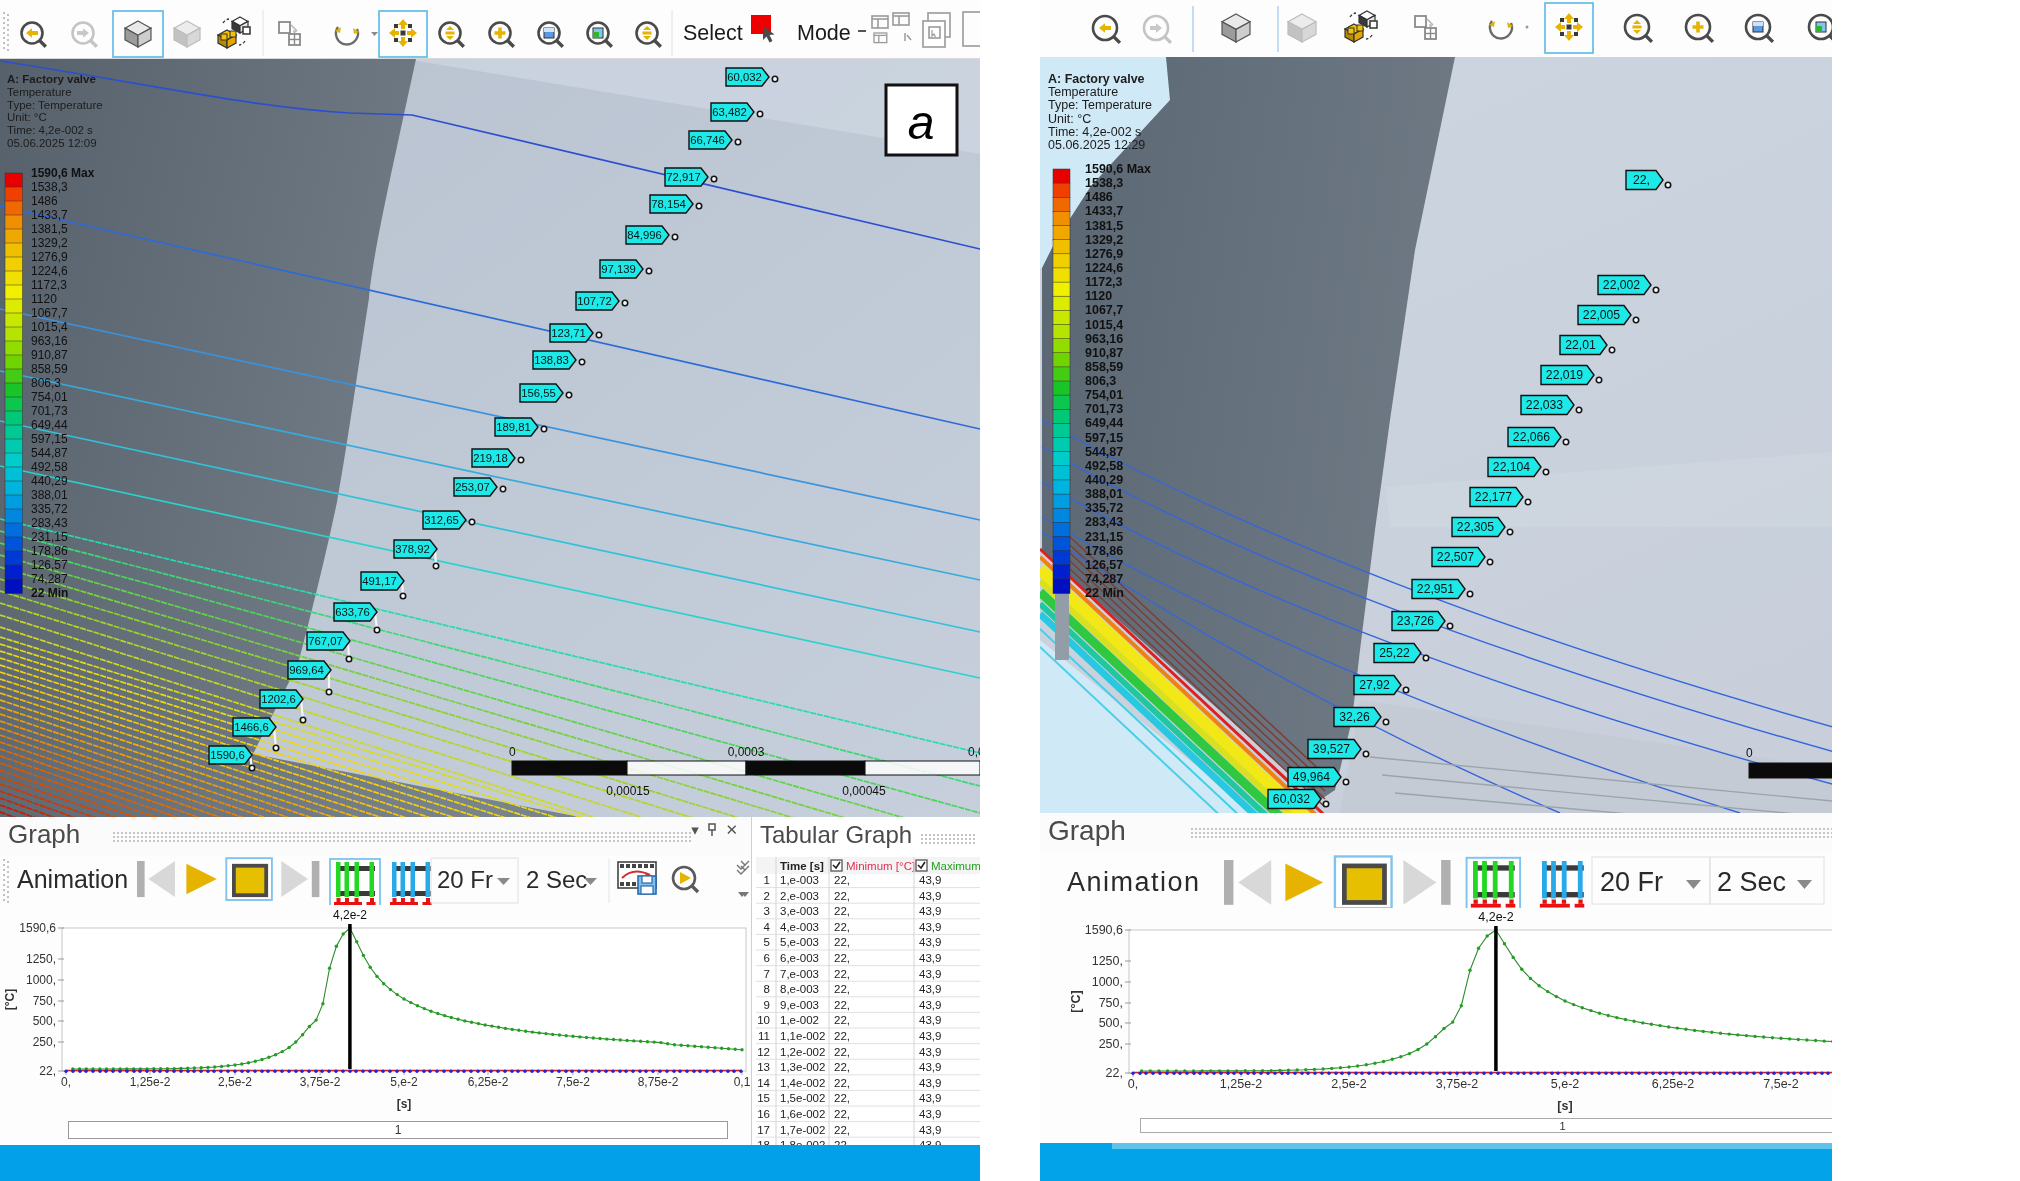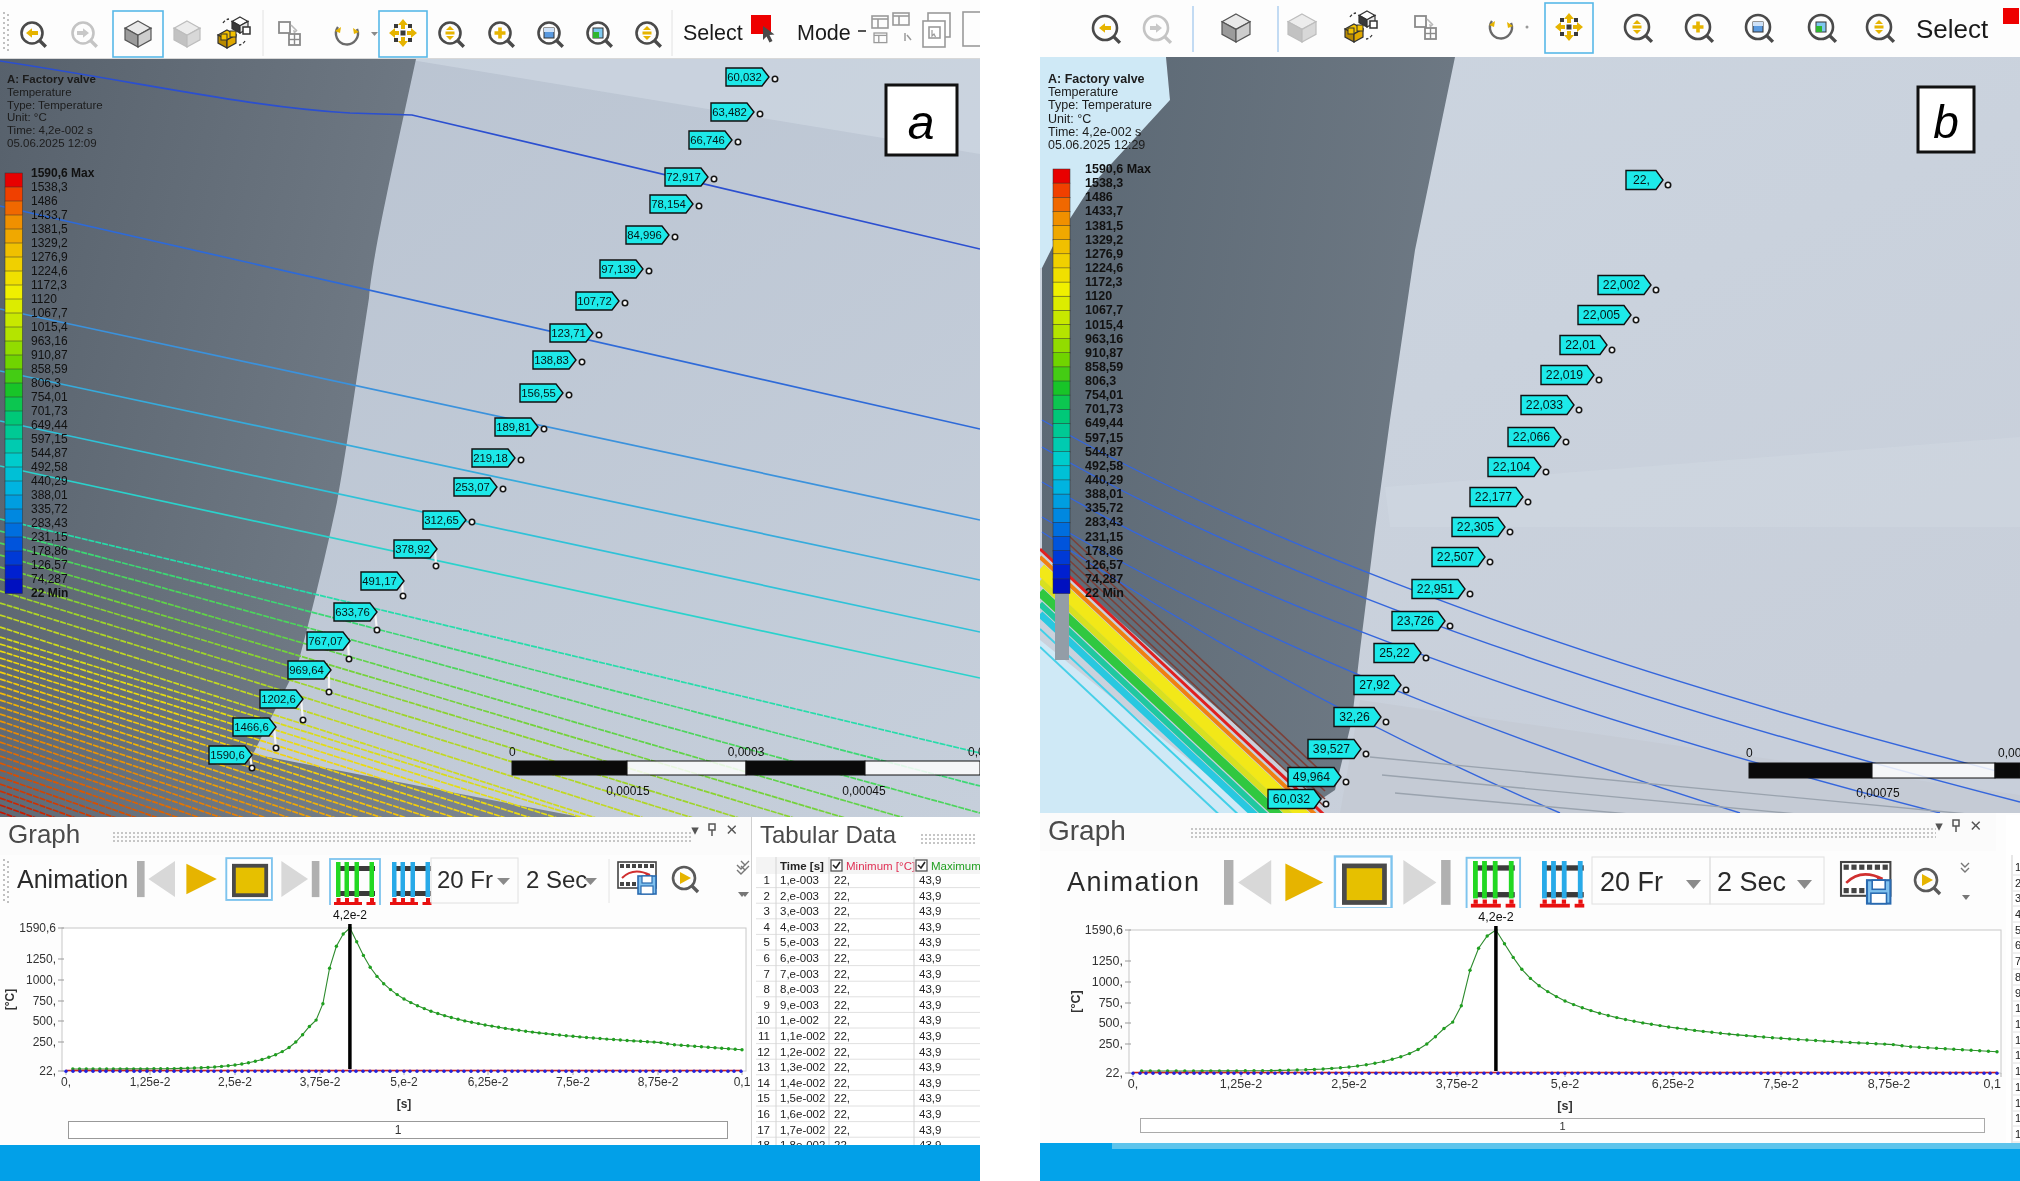--- a/index.html
+++ b/index.html
@@ -1,12 +1,12 @@
 <!DOCTYPE html>
-<html><head><meta charset="utf-8"><style>html,body{margin:0;padding:0;background:#fff;}*{box-sizing:border-box;} text{font-family:"Liberation Sans",sans-serif;}#root{position:relative;width:2020px;height:1181px;overflow:hidden;background:#fff;font-family:"Liberation Sans",sans-serif;}.panel{position:absolute;top:0;height:1181px;overflow:hidden;}</style></head><body>
+<html><head><meta charset="utf-8"><style>html,body{margin:0;padding:0;background:#fff;}*{box-sizing:border-box;} text{font-family:"Liberation Sans",sans-serif;}#root{position:relative;width:1832px;height:1181px;overflow:hidden;background:#fff;font-family:"Liberation Sans",sans-serif;}.panel{position:absolute;top:0;height:1181px;overflow:hidden;}</style></head><body>
 <div id="root">
     <div class="panel" style="left:0;width:980px;">
       <svg width="980" height="59" viewBox="0 0 980 59" style="position:absolute;left:0;top:0" font-family="Liberation Sans, sans-serif">
         <rect width="980" height="59" fill="#fdfdfd"></rect>
         <line x1="0" y1="58.5" x2="980" y2="58.5" stroke="#d8d8d8"></line>
         <rect x="3" y="12" width="2" height="2" fill="#c0c0c0"></rect>
         <rect x="7" y="14" width="2" height="2" fill="#c0c0c0"></rect>
         <rect x="3" y="17" width="2" height="2" fill="#c0c0c0"></rect>
         <rect x="7" y="19" width="2" height="2" fill="#c0c0c0"></rect>
         <rect x="3" y="22" width="2" height="2" fill="#c0c0c0"></rect>
@@ -667,21 +667,21 @@
         <circle cx="728" cy="1071.3" r="1.7" fill="#2222dd"></circle>
         <circle cx="734" cy="1071.3" r="1.7" fill="#2222dd"></circle>
         <circle cx="741" cy="1071.3" r="1.7" fill="#2222dd"></circle>
         <line x1="349.9" y1="924" x2="349.9" y2="1069" stroke="#000" stroke-width="3.5"></line>
         <text x="350" y="919" font-size="12" text-anchor="middle" fill="#111">4,2e-2</text>
         <text x="14" y="999.5" font-size="12" font-weight="bold" fill="#333" text-anchor="middle" transform="rotate(-90 14 999.5)">[°C]</text>
         <text x="404" y="1108" font-size="12" font-weight="bold" text-anchor="middle" fill="#333">[s]</text>
       </svg>
       <div style="position:absolute;left:68px;top:1121px;width:660px;height:18px;border:1px solid #999;background:#fff;font-size:12px;color:#333;text-align:center;line-height:17px;font-family:Liberation Sans, sans-serif;">1</div>
       <div style="position:absolute;left:752px;top:817px;width:228px;height:328px;background:#fff;overflow:hidden;font-family:Liberation Sans, sans-serif;">
-        <div style="position:absolute;left:8px;top:4px;font-size:24px;color:#4a4a4a;">Tabular Data</div>
+        <div style="position:absolute;left:8px;top:4px;font-size:24px;color:#4a4a4a;">Tabular Graph</div>
         <div style="position:absolute;left:168px;top:16px;width:56px;height:13px;background-image:radial-gradient(#c6c6c6 0.9px, transparent 1px);background-size:4px 4px;"></div>
         <svg width="228" height="290" viewBox="0 0 228 290" style="position:absolute;left:0;top:38px">
           <rect x="4" y="2" width="224" height="17" fill="#f4f4f4"></rect>
           <text x="28" y="15" font-size="11.5" font-weight="bold" fill="#222">Time [s]</text>
           <rect x="79" y="5" width="11" height="11" fill="#fff" stroke="#555" stroke-width="1.3"></rect>
           <path d="M 81 10 l 3 3 l 4 -6" stroke="#222" stroke-width="1.6" fill="none"></path>
           <text x="94" y="15" font-size="11.5" fill="#e03054">Minimum [°C]</text>
           <rect x="164" y="5" width="11" height="11" fill="#fff" stroke="#555" stroke-width="1.3"></rect>
           <path d="M 166 10 l 3 3 l 4 -6" stroke="#222" stroke-width="1.6" fill="none"></path>
           <text x="179" y="15" font-size="11.5" fill="#22a022">Maximum |</text>

